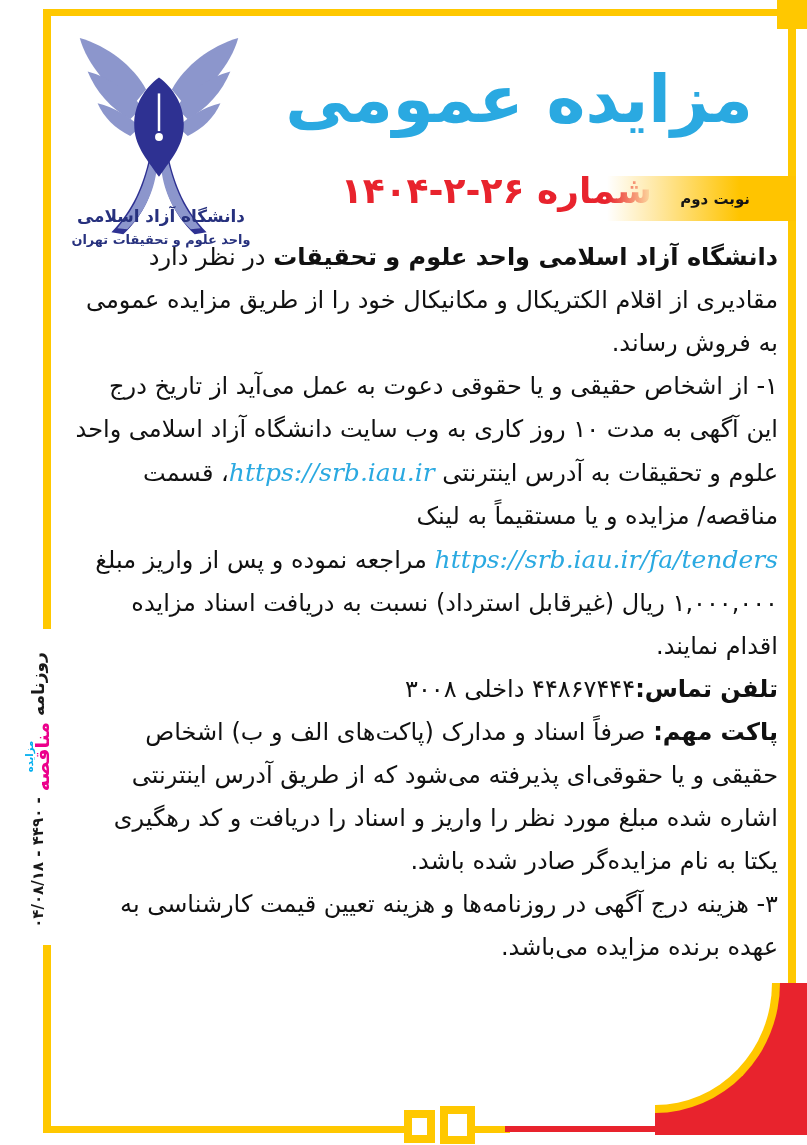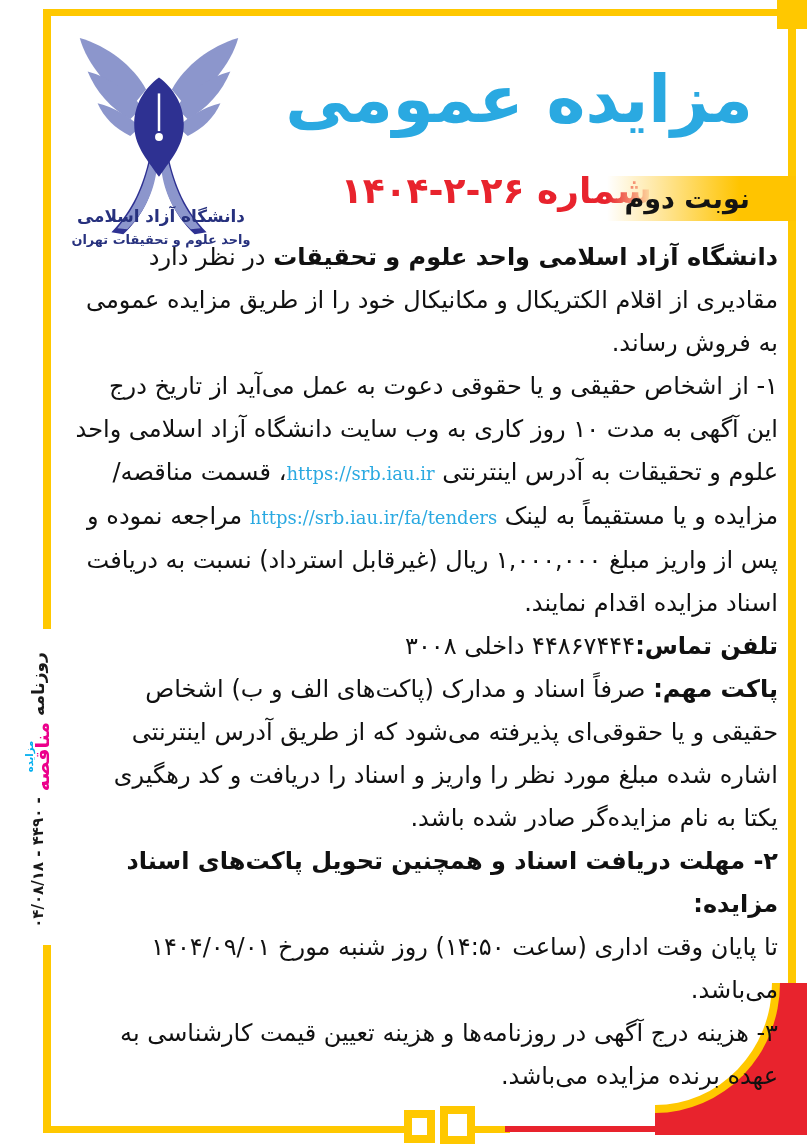--- a/index.html
+++ b/index.html
@@ -31,29 +31,29 @@
   
   .logo-wrap{position:absolute;left:50px;top:20px;width:218px;height:220px;}
   .main-title{position:absolute;right:28px;top:36px;width:520px;height:130px;
       color:var(--blue);font-size:66px;font-weight:bold;text-align:center;direction:rtl;
       line-height:128px;letter-spacing:-2px;}
   .number-line{position:absolute;right:155px;top:170px;color:var(--red);font-size:36px;
       font-weight:bold;direction:rtl;white-space:nowrap;}
   .badge{position:absolute;left:607px;top:176px;width:189px;height:45px;
       background:linear-gradient(to left,#FFC400 30%,#FFE9A8 75%,rgba(255,239,175,0) 100%);
       display:flex;align-items:center;justify-content:flex-end;}
-  .badge span{margin-right:46px;font-size:27px;font-weight:bold;color:#141414;direction:rtl;}
+  .badge span{margin-right:46px;font-size:15px;font-weight:bold;color:#141414;direction:rtl;}
   
   .body{position:absolute;left:72px;top:236px;width:706px;direction:rtl;color:var(--ink);
       font-size:24px;line-height:43px;text-align:justify;}
   .body p{margin:0;padding:0;text-align:right;}
   .b{font-weight:bold;}
   .block{display:block;text-align:right;}
   .url{color:var(--blue);font-family:"DejaVu Serif",serif;direction:ltr;unicode-bidi:isolate;
-      font-size:18px;text-decoration:none;}
+      font-size:25px;text-decoration:none;font-style:italic;}
   .phone-line{text-align:right;}
   
   .sidebar{position:absolute;left:-117px;top:772px;width:310px;height:36px;
       transform:rotate(-90deg);transform-origin:center center;direction:rtl;
       display:flex;align-items:center;justify-content:center;gap:6px;white-space:nowrap;}
   .sidebar .news{font-size:17px;font-weight:bold;color:#1a1a1a;}
   .brand{display:inline-flex;flex-direction:column;align-items:center;line-height:1;}
   .brand .top{font-size:10px;font-weight:bold;color:var(--cyan);margin-bottom:-2px;}
   .brand .main{font-size:19px;font-weight:bold;color:var(--magenta);}
   .sidebar .issue{font-size:15px;font-weight:bold;color:#1a1a1a;}
@@ -114,24 +114,20 @@
 
   <div class="body">
     <p><span class="b">دانشگاه آزاد اسلامی واحد علوم و تحقیقات</span><span> در نظر دارد مقادیری از اقلام الکتریکال و مکانیکال خود را از طریق مزایده عمومی به فروش رساند.</span></p>
 
     <p><span>۱- از اشخاص حقیقی و یا حقوقی دعوت به عمل می‌آید از تاریخ درج این آگهی به مدت ۱۰ روز کاری به وب سایت دانشگاه آزاد اسلامی واحد علوم و تحقیقات به آدرس اینترنتی </span><a class="url">https://srb.iau.ir</a><span>، قسمت مناقصه/ مزایده و یا مستقیماً به لینک </span><a class="url">https://srb.iau.ir/fa/tenders</a><span> مراجعه نموده و پس از واریز مبلغ ۱,۰۰۰,۰۰۰ ریال (غیرقابل استرداد) نسبت به دریافت اسناد مزایده اقدام نمایند.</span></p>
 
     <p class="phone-line"><span class="b">تلفن تماس:</span><span>۴۴۸۶۷۴۴۴ داخلی ۳۰۰۸</span></p>
 
     <p><span class="b">پاکت مهم:</span><span> صرفاً اسناد و مدارک (پاکت‌های الف و ب) اشخاص حقیقی و یا حقوقی‌ای پذیرفته می‌شود که از طریق آدرس اینترنتی اشاره شده مبلغ مورد نظر را واریز و اسناد را دریافت و کد رهگیری یکتا به نام مزایده‌گر صادر شده باشد.</span></p>
 
-    <p>
-        <span class="b block">۲- مهلت دریافت اسناد و همچنین تحویل پاکت‌های اسناد مزایده:</span>
-        <span class="block">تا پایان وقت اداری (ساعت ۱۴:۵۰) روز شنبه مورخ ۱۴۰۴/۰۹/۰۱ می‌باشد.</span>
-      </p>
 
     <p><span>۳- هزینه درج آگهی در روزنامه‌ها و هزینه تعیین قیمت کارشناسی به عهده برنده مزایده می‌باشد.</span></p>
 
     <p class="block"></p>
 
   </div>
 
   <div class="sidebar">
     <span class="news">روزنامه</span>
     <span class="brand">

